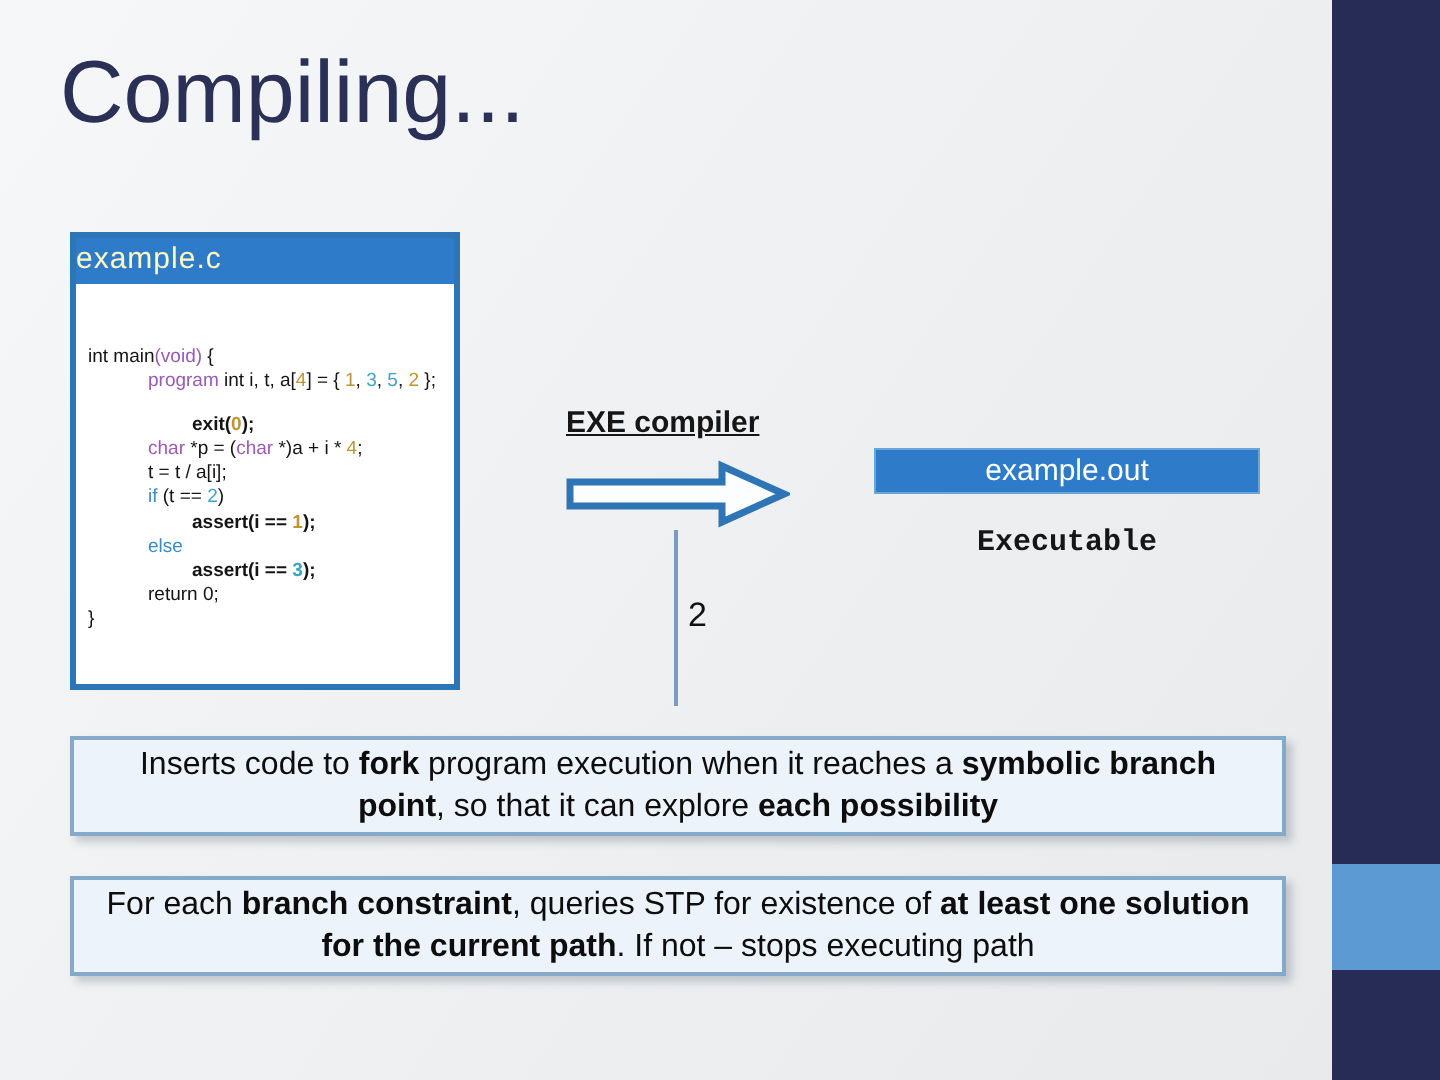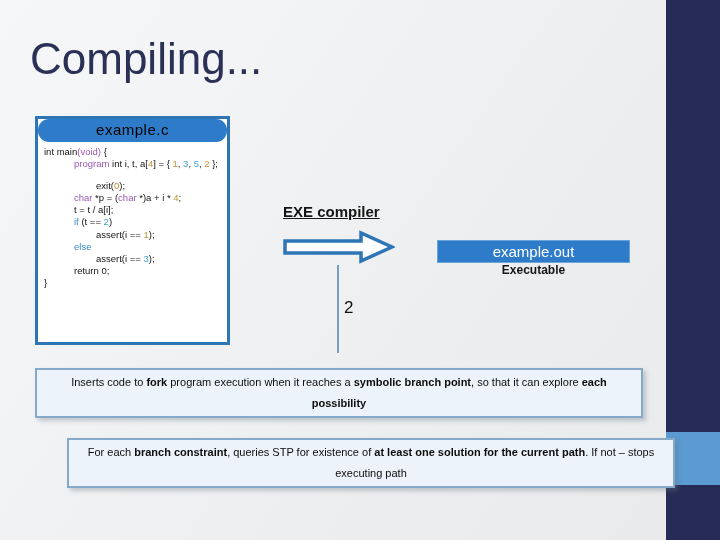--- a/index.html
+++ b/index.html
@@ -5,62 +5,62 @@
   html,body{margin:0;padding:0;}
   body{width:720px;height:540px;font-family:"Liberation Sans",sans-serif;}
   .slide{
     position:relative;width:720px;height:540px;overflow:hidden;
     background:linear-gradient(125deg,#f6f7f8 0%,#eeeff1 55%,#e7e9eb 100%);
   }
   
   .sidebar{position:absolute;right:0;top:0;width:54px;height:540px;background:#262c55;}
   .sidebar-accent{position:absolute;left:0;top:432px;width:54px;height:53px;background:#5b9ad2;}
   
-  .title{position:absolute;left:30px;top:34px;font-size:44px;color:#2b3156;letter-spacing:0px;}
+  .title{position:absolute;left:30px;top:22px;font-size:44px;color:#2b3156;letter-spacing:0px;}
   
   .code-window{
     position:absolute;left:35px;top:116px;width:195px;height:229px;box-sizing:border-box;
     border:3px solid #2e75b6;background:#ffffff;
   }
   .code-header{
-    height:23px;background:#2e7cc9;color:#000000;text-align:center;
-    font-size:15px;line-height:22px;letter-spacing:.5px;border-radius:11px;
+    height:23px;background:#2e7cc9;color:#fef9c3;text-align:left;
+    font-size:15px;line-height:22px;letter-spacing:.5px;
   }
-  .code-body{padding:4px 2px 0 6px;font-size:9.5px;line-height:12.1px;color:#141414;white-space:nowrap;}
+  .code-body{padding:4px 2px 0 6px;font-size:9.5px;line-height:12.1px;color:#141414;white-space:nowrap;margin-top:27px;}
   .code-line{height:12.1px;}
   .code-line.blank{height:5px;}
   .code-line.i1{padding-left:30px;}
-  .code-line.i2{padding-left:52px;}
+  .code-line.i2{padding-left:52px;font-weight:bold;}
   .c-keyword{color:#9b59b6;}
   .c-flow{color:#3a8bc8;}
   .c-gold{color:#bf9433;}
   .c-teal{color:#3fa3c4;}
   
   .exe-label{position:absolute;left:283px;top:203px;font-size:15px;font-weight:bold;color:#161616;text-decoration:underline;}
   .arrow-svg{position:absolute;left:283px;top:229px;}
   .connector{position:absolute;left:337px;top:265px;width:2px;height:88px;background:#7a9cc0;}
   .step-number{position:absolute;left:344px;top:298px;font-size:17px;color:#111;}
   .output-box{
-    position:absolute;left:437px;top:240px;width:193px;height:23px;box-sizing:border-box;
+    position:absolute;left:437px;top:224px;width:193px;height:23px;box-sizing:border-box;
     background:#2e7cc9;border:1px solid #6aa5d8;
     color:#ffffff;font-size:15px;line-height:21px;text-align:center;
   }
   .output-caption{position:absolute;left:437px;top:263px;width:193px;text-align:center;
-    font-size:12px;font-weight:bold;color:#161616;}
+    font-size:15px;font-weight:bold;color:#161616;font-family:Liberation Mono, monospace;}
   
   .callout{
     position:absolute;left:35px;width:608px;height:50px;box-sizing:border-box;
     background:#edf3fa;border:2px solid #84a9c9;
     box-shadow:3px 3px 4px rgba(110,120,130,.35);
     display:flex;align-items:center;justify-content:center;text-align:center;
-    font-size:11px;line-height:21px;color:#0d0d0d;padding:0 12px;
+    font-size:16px;line-height:21px;color:#0d0d0d;padding:0 12px;
   }
   .callout b{font-weight:bold;}
   .callout-1{top:368px;}
-  .callout-2{top:438px;margin-left:32px;}
+  .callout-2{top:438px;}
 </style>
 </head>
 <body>
 
 <div class="slide">
 
   <div class="sidebar">
     <div class="sidebar-accent"></div>
   </div>
 

